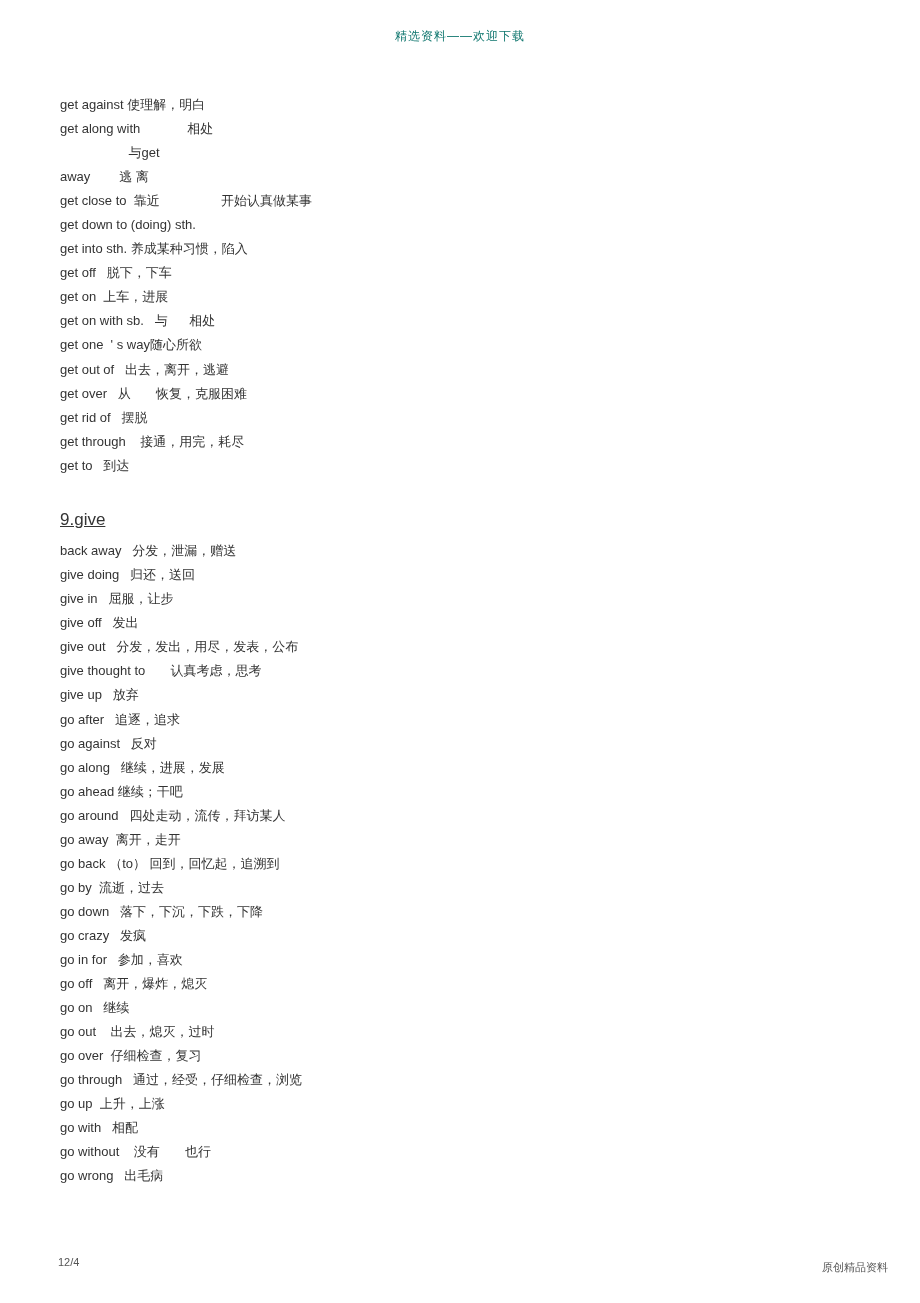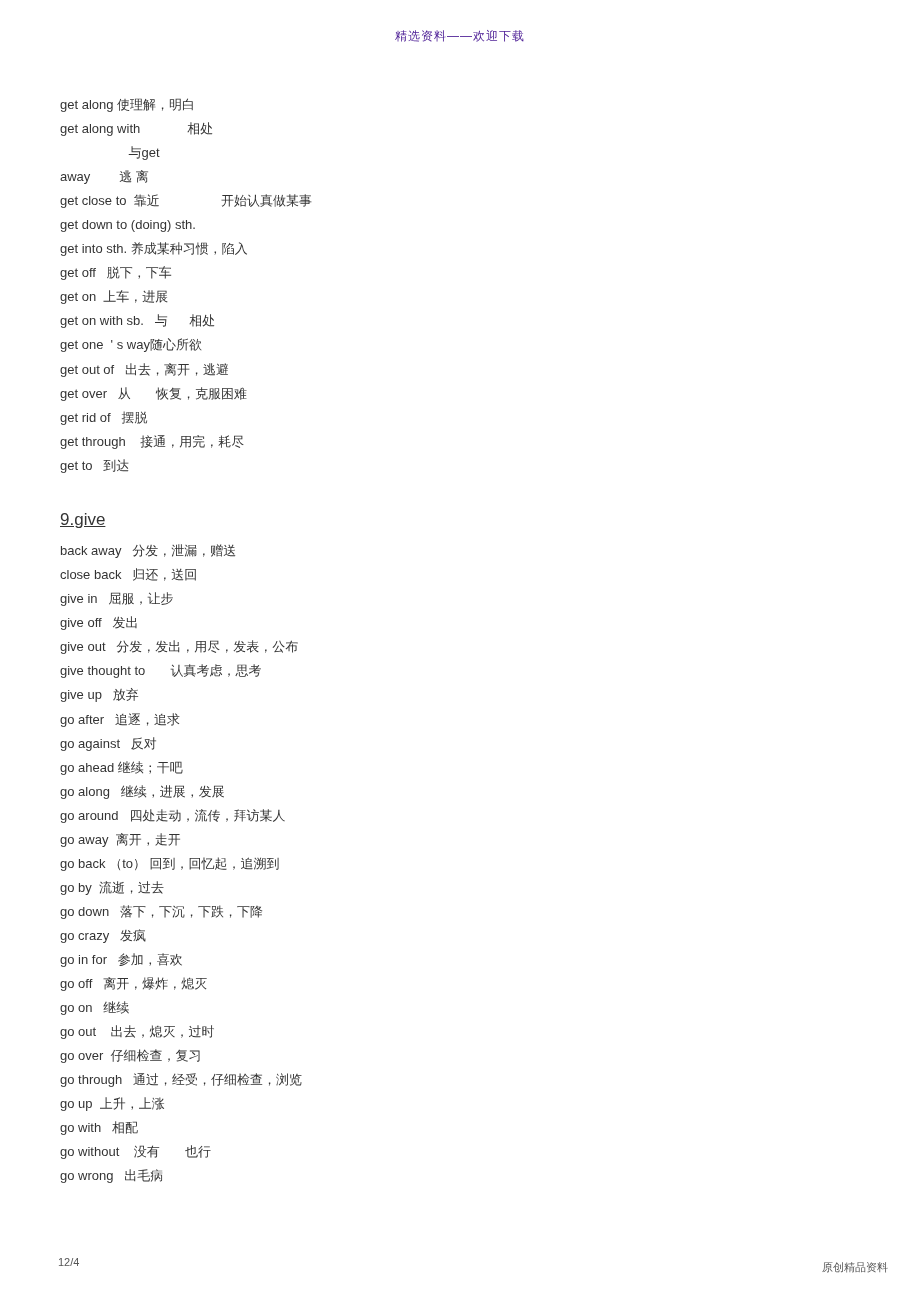--- a/index.html
+++ b/index.html
@@ -12,21 +12,21 @@
       background: #ffffff;
       width: 920px;
       height: 1303px;
       position: relative;
       font-size: 13px;
       color: #333;
     }
     .page-header {
       text-align: center;
       font-size: 12px;
-      color: #4c1d95;
+      color: #0f766e;
       padding-top: 28px;
       letter-spacing: 1px;
     }
     .content {
       padding: 48px 60px 0 60px;
       line-height: 1.85;
     }
     .entry {
       white-space: pre;
     }
@@ -56,54 +56,54 @@
       bottom: 0;
     }
   </style>
 </head>
 <body>
 
 <div class="page-header">精选资料——欢迎下载</div>
 
 <div class="content">
   <div>
-    <div class="entry">get along 使理解，明白</div>
+    <div class="entry">get against 使理解，明白</div>
     <div class="entry">get along with             相处</div>
     <div class="entry">                   与get</div>
     <div class="entry">away        逃 离</div>
     <div class="entry">get close to  靠近                 开始认真做某事</div>
     <div class="entry">get down to (doing) sth.</div>
     <div class="entry">get into sth. 养成某种习惯，陷入</div>
     <div class="entry">get off   脱下，下车</div>
     <div class="entry">get on  上车，进展</div>
     <div class="entry">get on with sb.   与      相处</div>
     <div class="entry">get one  ' s way随心所欲</div>
     <div class="entry">get out of   出去，离开，逃避</div>
     <div class="entry">get over   从       恢复，克服困难</div>
     <div class="entry">get rid of   摆脱</div>
     <div class="entry">get through    接通，用完，耗尽</div>
     <div class="entry">get to   到达</div>
   </div>
 
   <div>
     <div class="section-heading">9.give</div>
     <div class="entry">back away   分发，泄漏，赠送</div>
-    <div class="entry">close back   归还，送回</div>
+    <div class="entry">give doing   归还，送回</div>
     <div class="entry">give in   屈服，让步</div>
     <div class="entry">give off   发出</div>
     <div class="entry">give out   分发，发出，用尽，发表，公布</div>
     <div class="entry">give thought to       认真考虑，思考</div>
     <div class="entry">give up   放弃</div>
   </div>
 
   <div>
     <div class="entry">go after   追逐，追求</div>
     <div class="entry">go against   反对</div>
+    <div class="entry">go along   继续，进展，发展</div>
     <div class="entry">go ahead 继续；干吧</div>
-    <div class="entry">go along   继续，进展，发展</div>
     <div class="entry">go around   四处走动，流传，拜访某人</div>
     <div class="entry">go away  离开，走开</div>
     <div class="entry">go back （to） 回到，回忆起，追溯到</div>
     <div class="entry">go by  流逝，过去</div>
     <div class="entry">go down   落下，下沉，下跌，下降</div>
     <div class="entry">go crazy   发疯</div>
     <div class="entry">go in for   参加，喜欢</div>
     <div class="entry">go off   离开，爆炸，熄灭</div>
     <div class="entry">go on   继续</div>
     <div class="entry">go out    出去，熄灭，过时</div>

